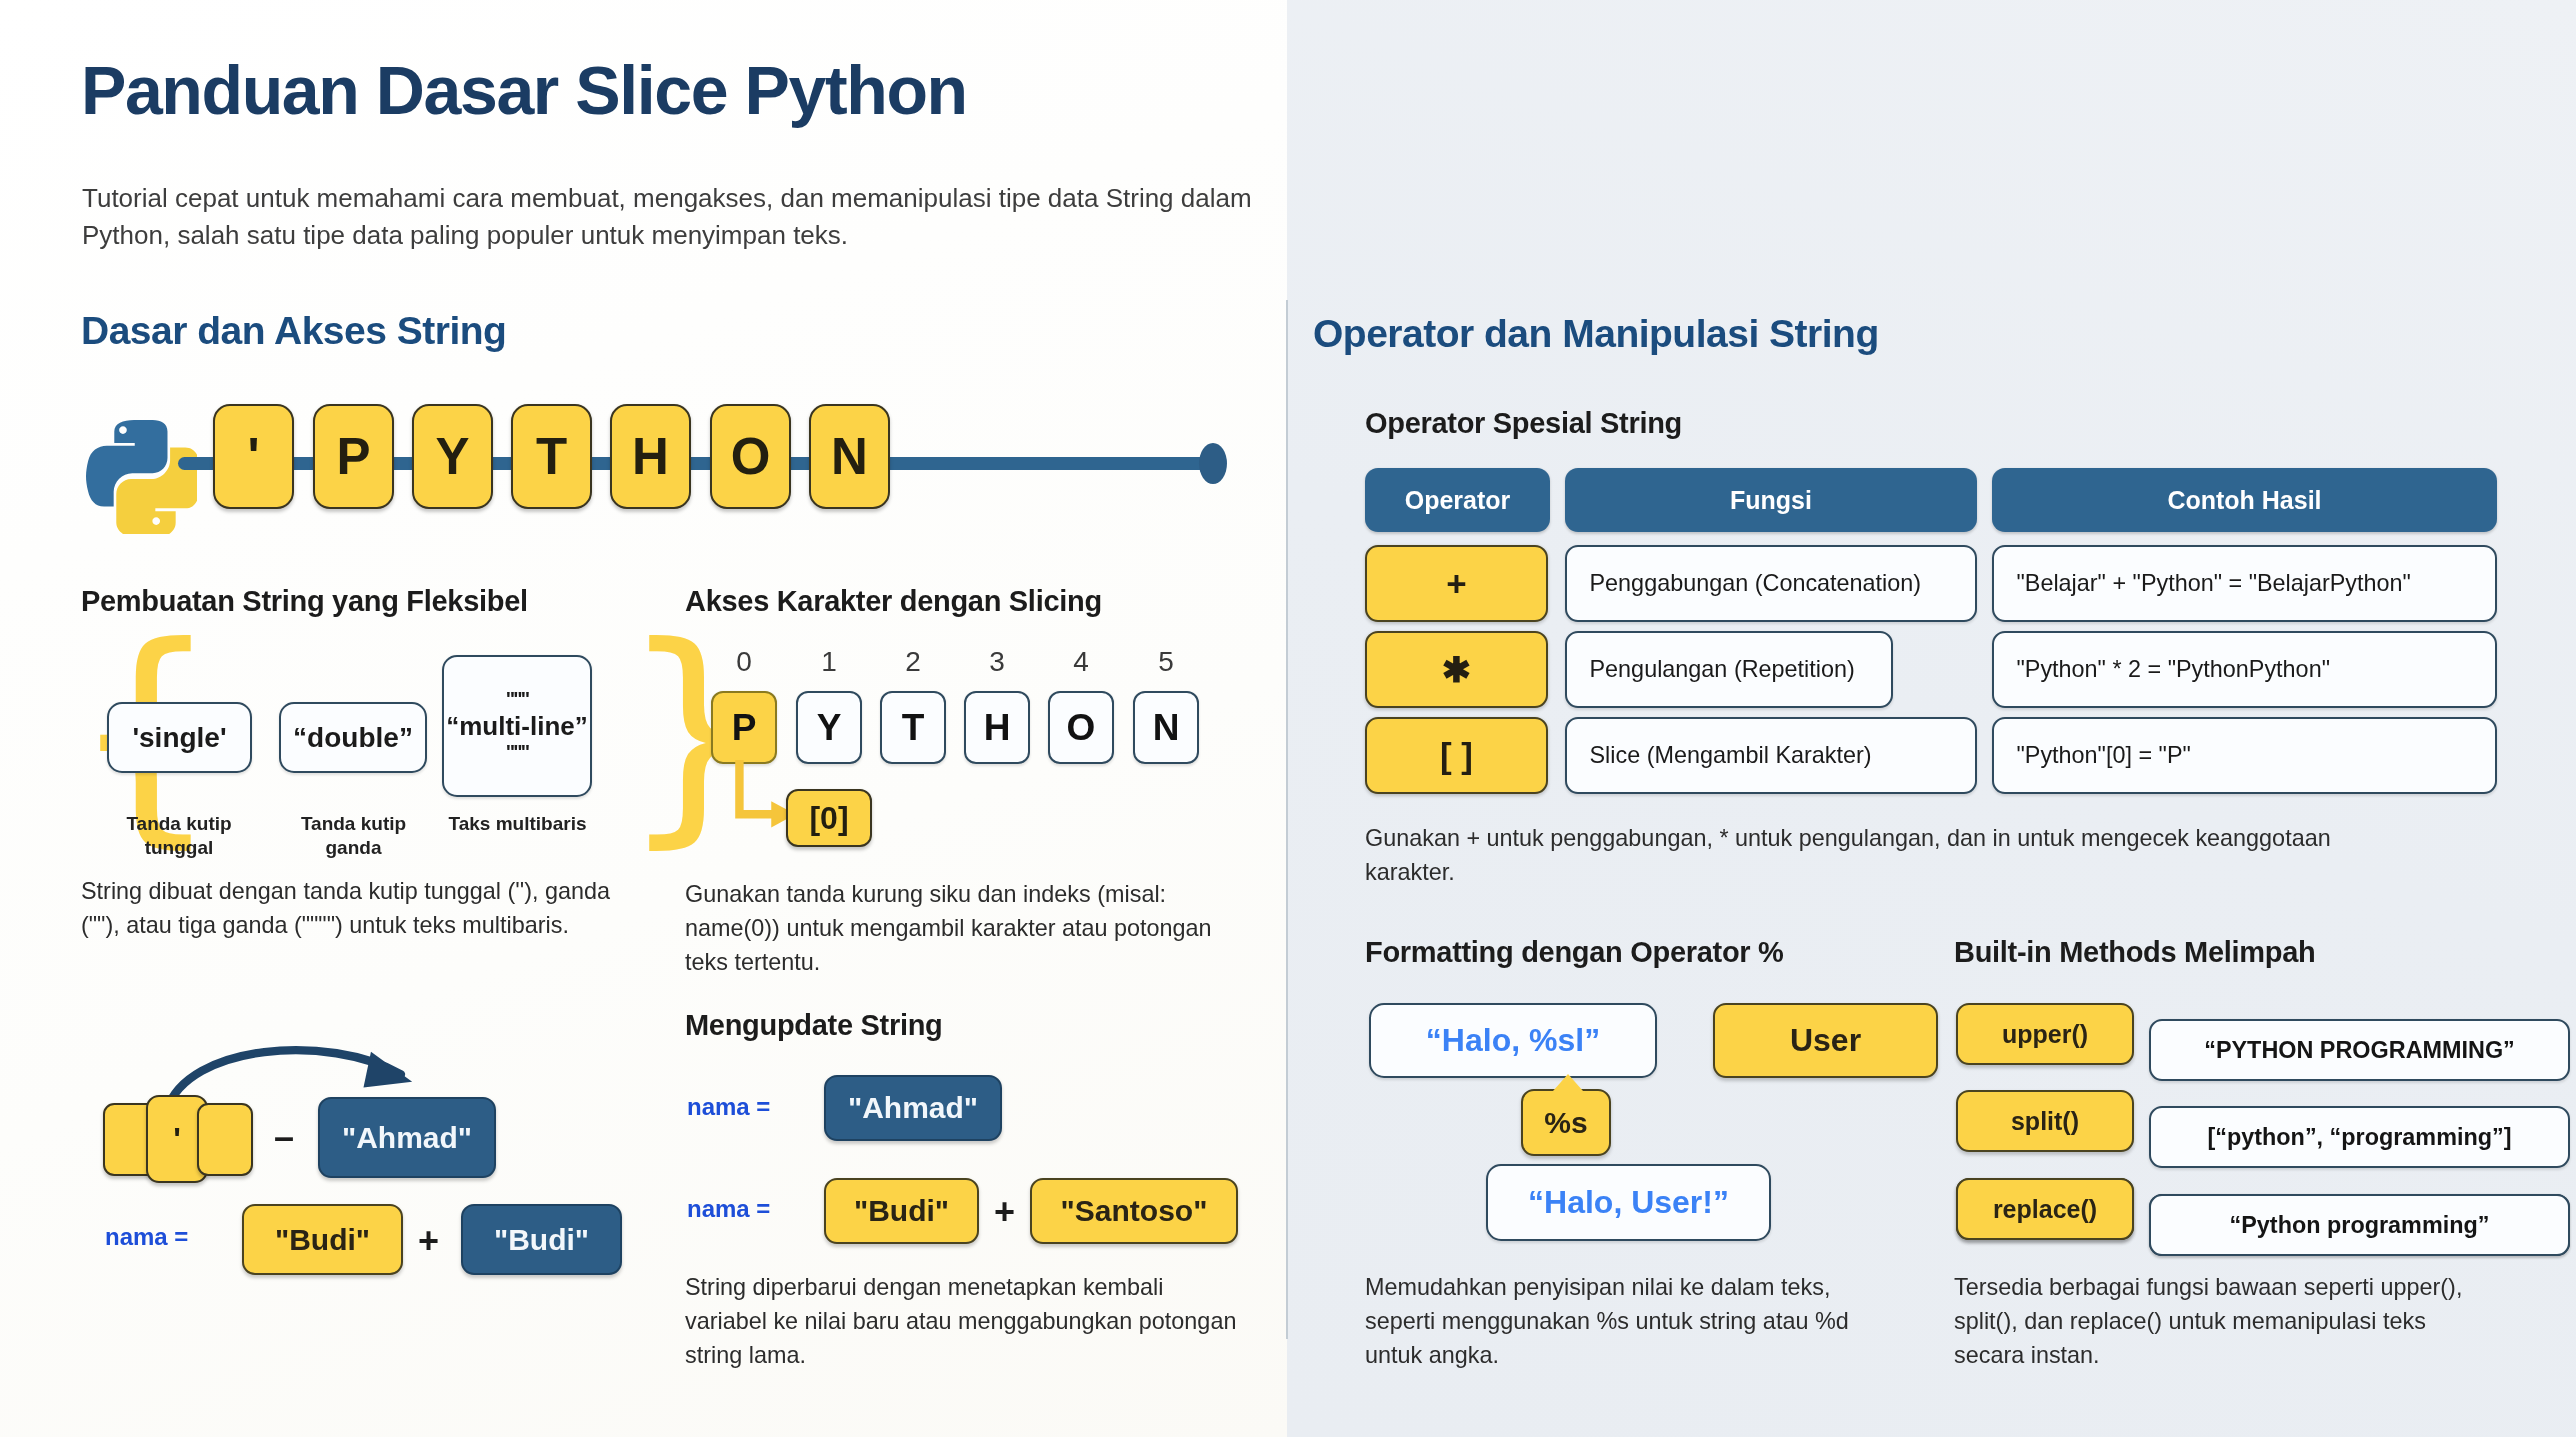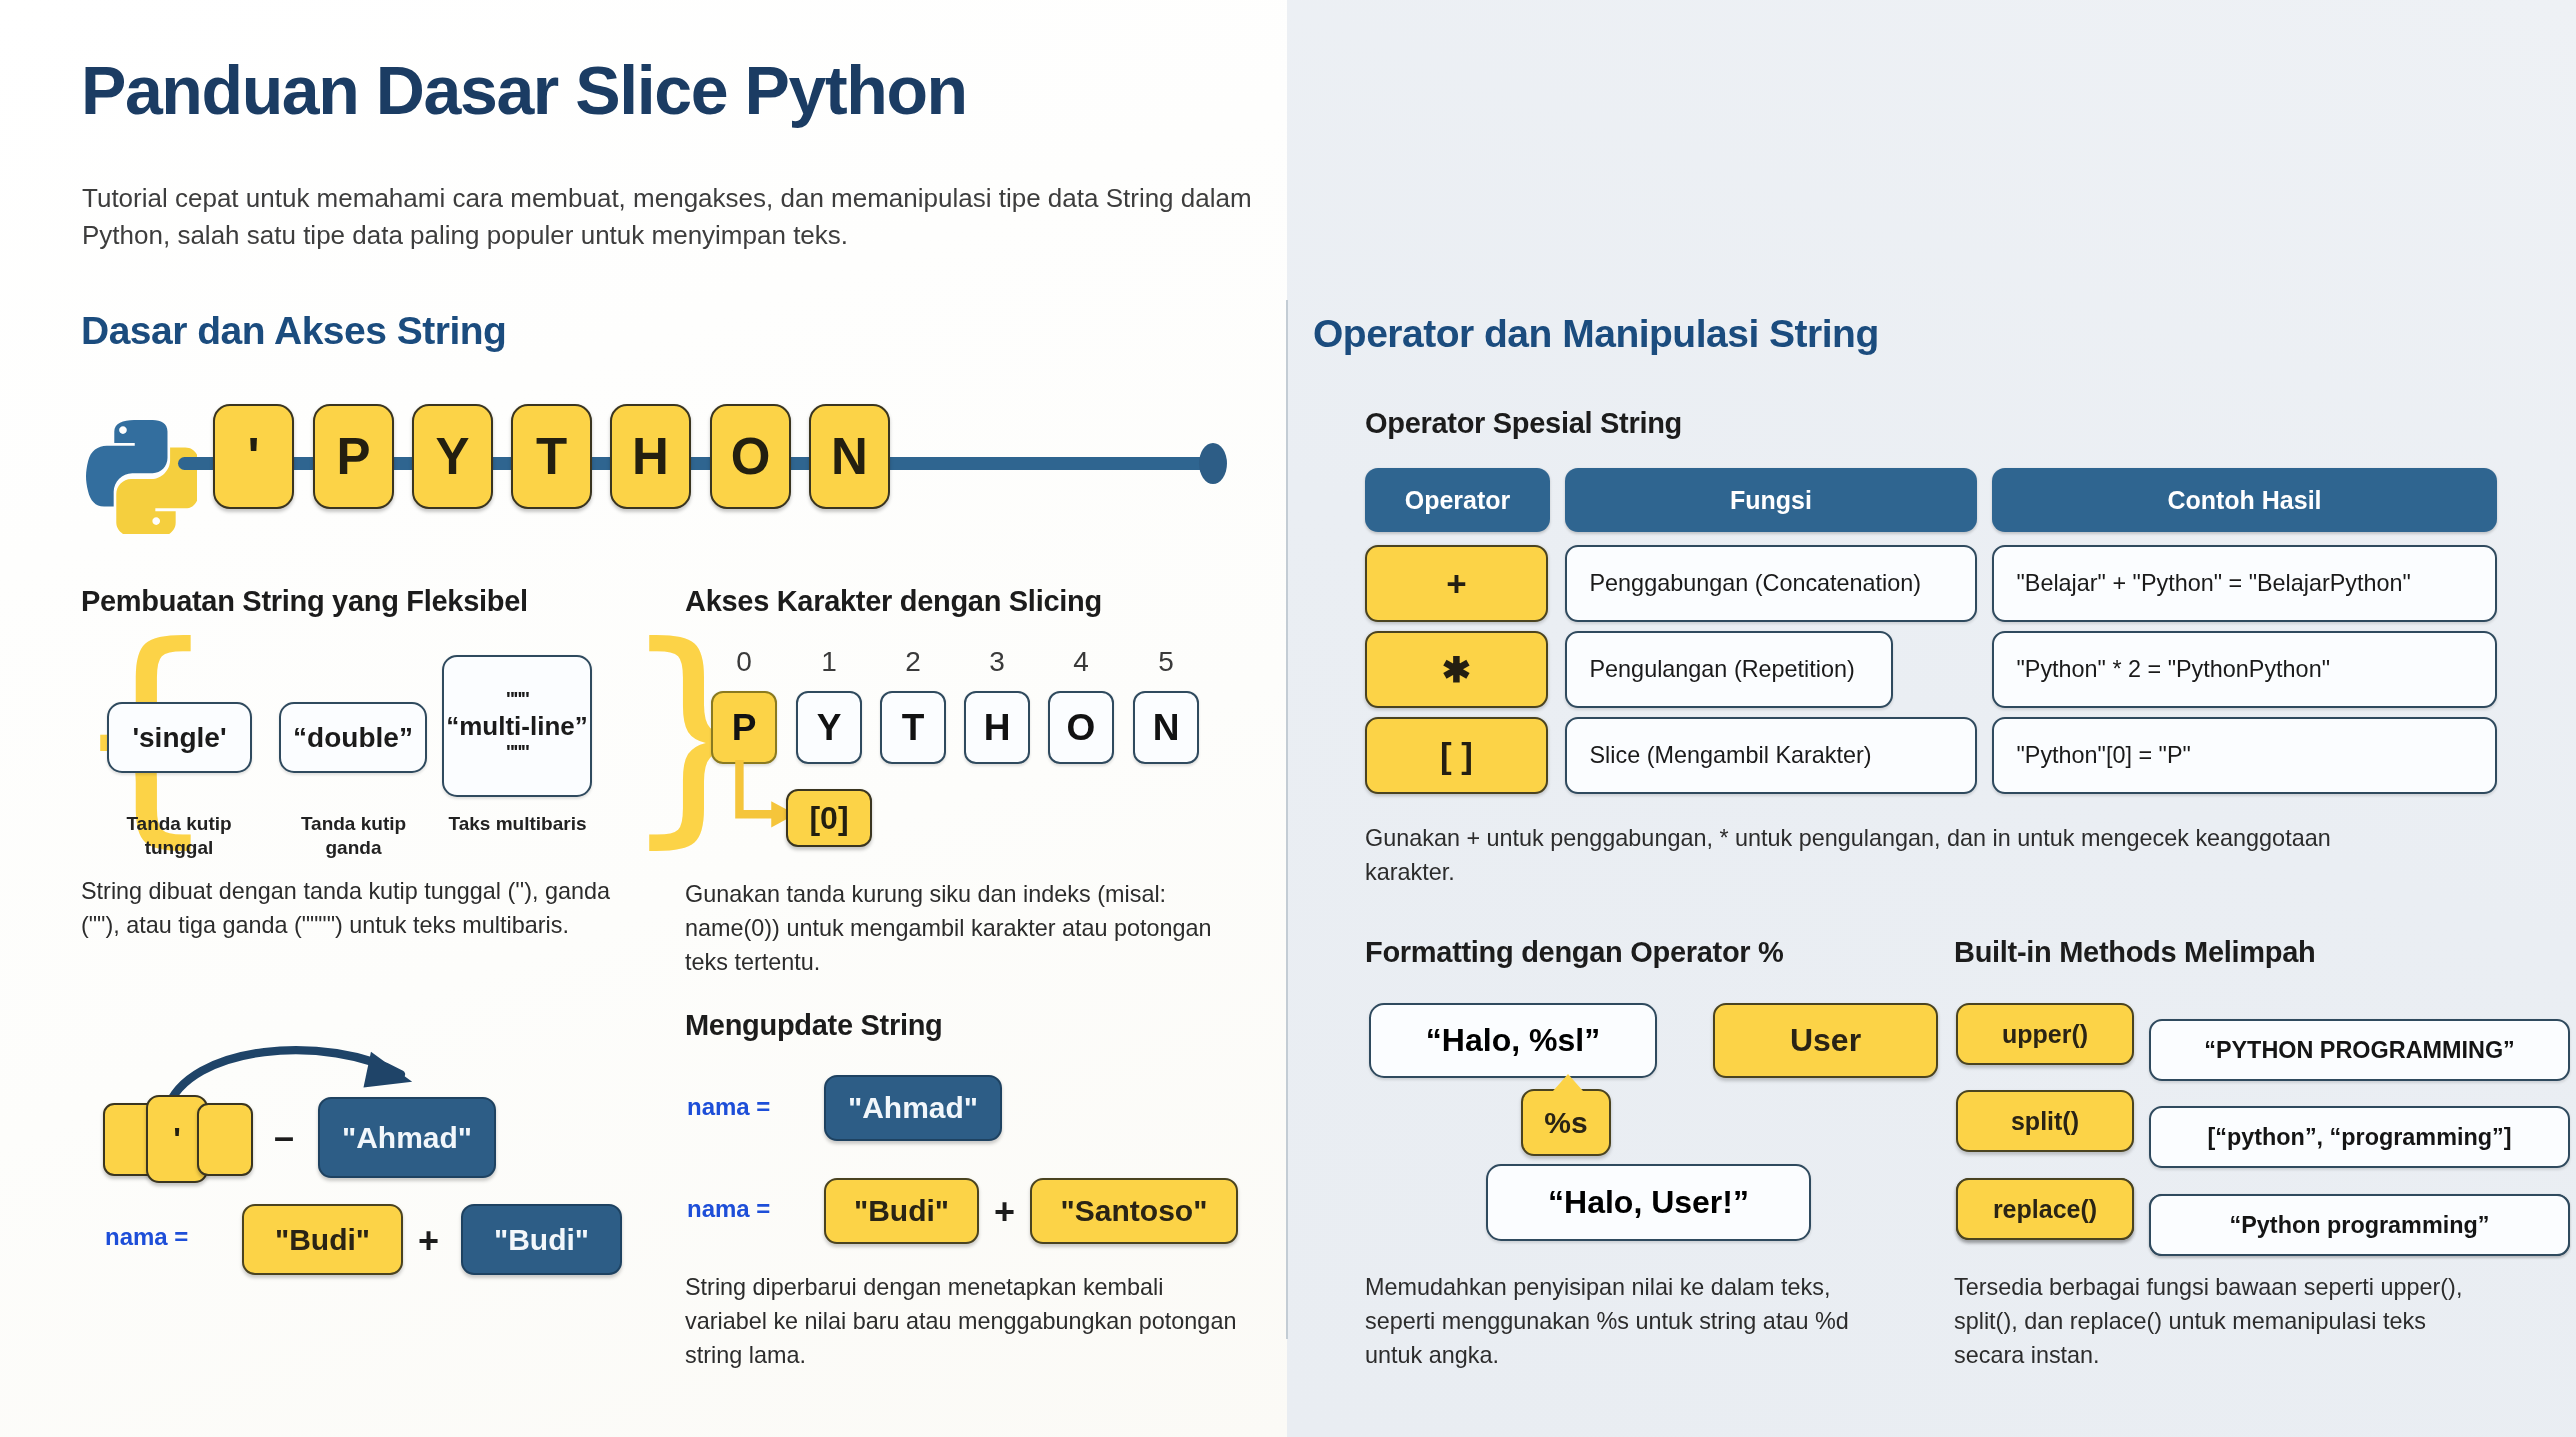--- a/index.html
+++ b/index.html
@@ -137,21 +137,21 @@
     border: 2.3px solid #2f4a5e; border-radius: 13px;
     display: flex; align-items: center; padding-left: 22.5px;
     font-size: 23.4px; color: #1a1a1a;
     box-shadow: 0 1.9px 2.8px rgba(0,0,0,0.12);
   }
 
   
   .fbox {
     position: absolute; background: #fbfdff; border: 2.3px solid #2f4a5e;
     border-radius: 15px; display: flex; align-items: center; justify-content: center;
-    font-size: 32px; font-weight: 700; color: #000000;
+    font-size: 32px; font-weight: 700; color: #3b82f6;
     box-shadow: 0 1.9px 2.8px rgba(0,0,0,0.12);
   }
   .fchip {
     position: absolute; background: #fcd347; border: 2.3px solid #4a4320;
     border-radius: 13px; display: flex; align-items: center; justify-content: center;
     font-size: 32px; font-weight: 700; color: #2a2415;
     box-shadow: 0 2.8px 3.7px rgba(0,0,0,0.2);
   }
   .callout {
     position: absolute; left: 1521px; top: 1089px; width: 90px; height: 67px;
@@ -301,21 +301,21 @@
 <div class="td-op" style="left:1365px; top:717px;">[ ]</div>
 <div class="td" style="left:1565px; top:717px; width:412px;">Slice (Mengambil Karakter)</div>
 <div class="td" style="left:1992px; top:717px; width:505px;">"Python"[0] = "P"</div>
 
 <div class="body-text" style="left:1365px; top:822px; width:1020px;">Gunakan + untuk penggabungan, * untuk pengulangan, dan in untuk mengecek keanggotaan karakter.</div>
 
 <div class="sub-title" style="left:1365px; top:936px;">Formatting dengan Operator %</div>
 <div class="fbox" style="left:1369px; top:1003px; width:288px; height:75px;">“Halo, %sl”</div>
 <div class="fchip" style="left:1713px; top:1003px; width:225px; height:75px;">User</div>
 <div class="callout">%s</div>
-<div class="fbox" style="left:1486px; top:1164px; width:325px; height:77px;">“Halo, User!”</div>
+<div class="fbox" style="left:1486px; top:1164px; width:285px; height:77px;">“Halo, User!”</div>
 <div class="body-text" style="left:1365px; top:1271px; width:524px;">Memudahkan penyisipan nilai ke dalam teks, seperti menggunakan %s untuk string atau %d untuk angka.</div>
 
 <div class="sub-title" style="left:1954px; top:936px;">Built-in Methods Melimpah</div>
 
 <div class="mchip" style="left:1956px; top:1003px;">upper()</div>
 <div class="mval" style="left:2149px; top:1003px;">“PYTHON PROGRAMMING”</div>
 
 <div class="mchip" style="left:1956px; top:1178px;">split()</div>
 <div class="mval" style="left:2149px; top:1178px;">[“python”, “programming”]</div>
 

